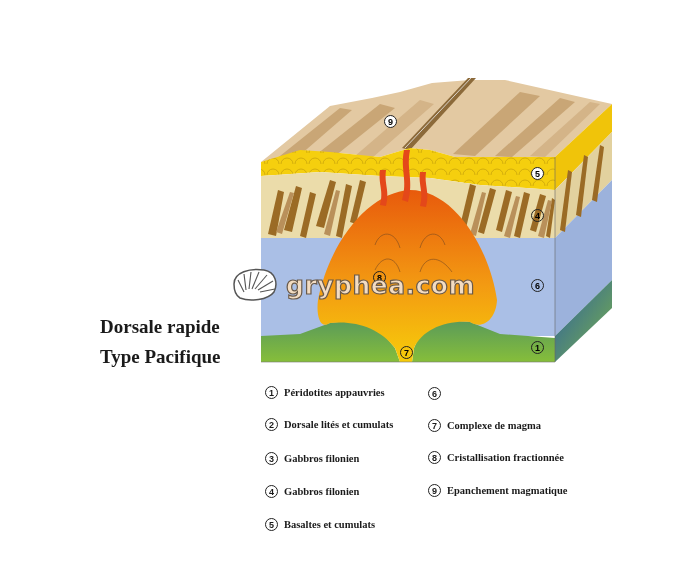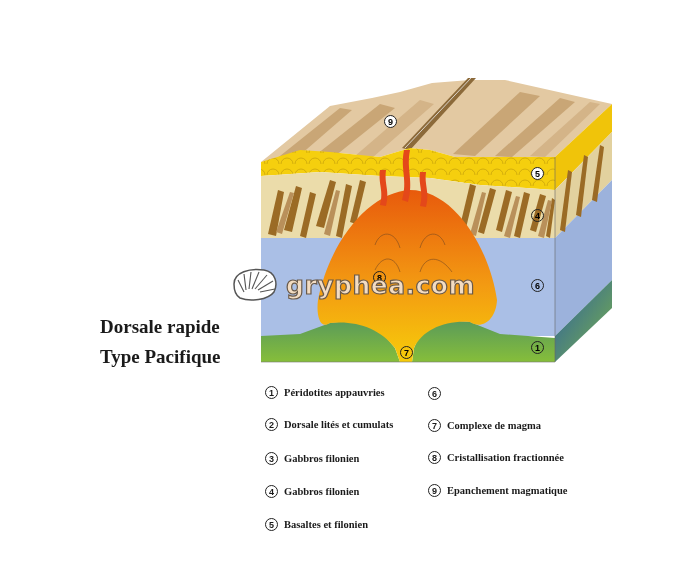--- a/index.html
+++ b/index.html
@@ -147,21 +147,21 @@
 <div class="legend-item" style="left:265px;top:452px;">
   <span class="legend-num">3</span>
   <span class="legend-text">Gabbros filonien</span>
 </div>
 <div class="legend-item" style="left:265px;top:485px;">
   <span class="legend-num">4</span>
   <span class="legend-text">Gabbros filonien</span>
 </div>
 <div class="legend-item" style="left:265px;top:518px;">
   <span class="legend-num">5</span>
-  <span class="legend-text">Basaltes et filonien</span>
+  <span class="legend-text">Basaltes et cumulats</span>
 </div>
 
 <div class="legend-item" style="left:428px;top:381px;">
   <span class="legend-num" style="margin-top:6px;">6</span>
 </div>
 <div class="legend-item" style="left:428px;top:419px;">
   <span class="legend-num">7</span>
   <span class="legend-text">Complexe de magma</span>
 </div>
 <div class="legend-item" style="left:428px;top:451px;">

